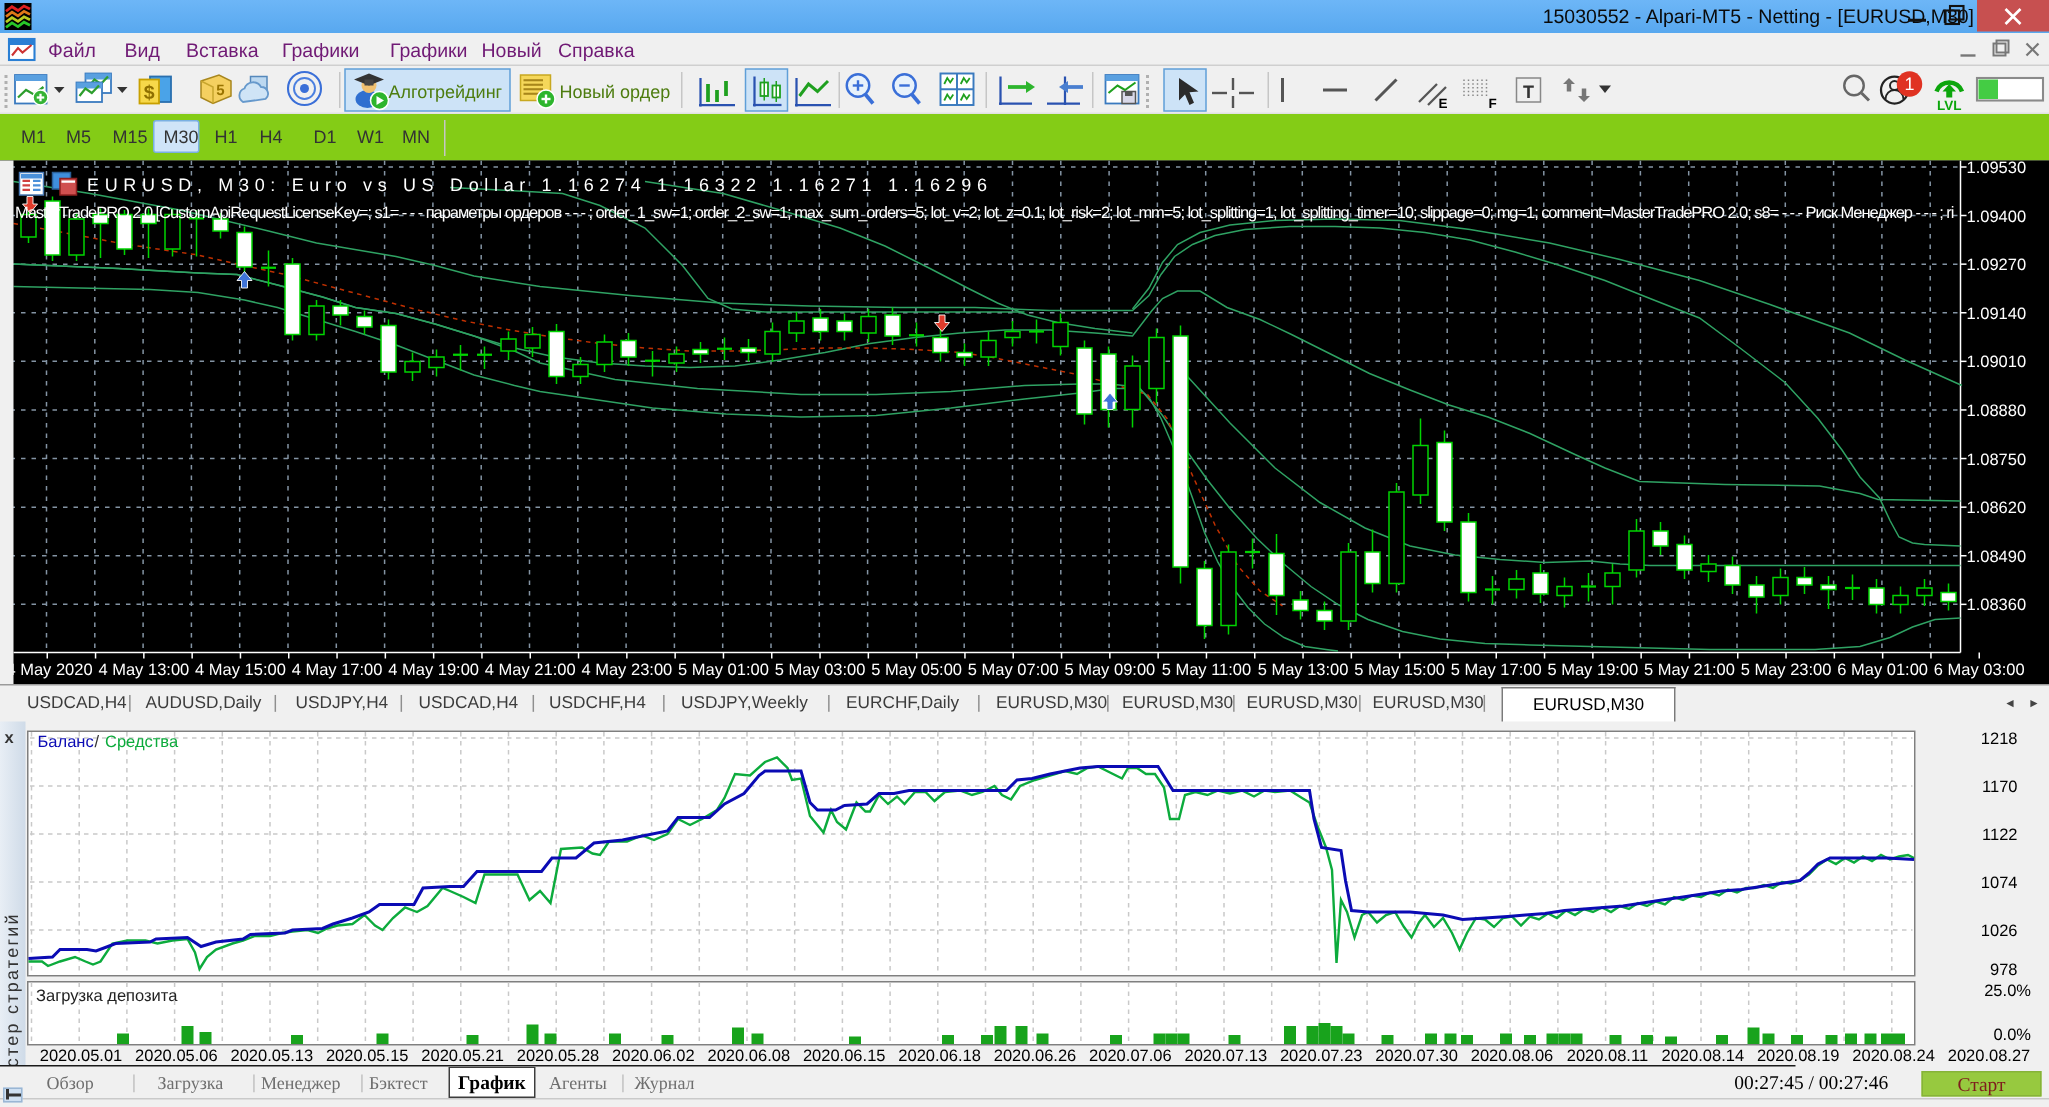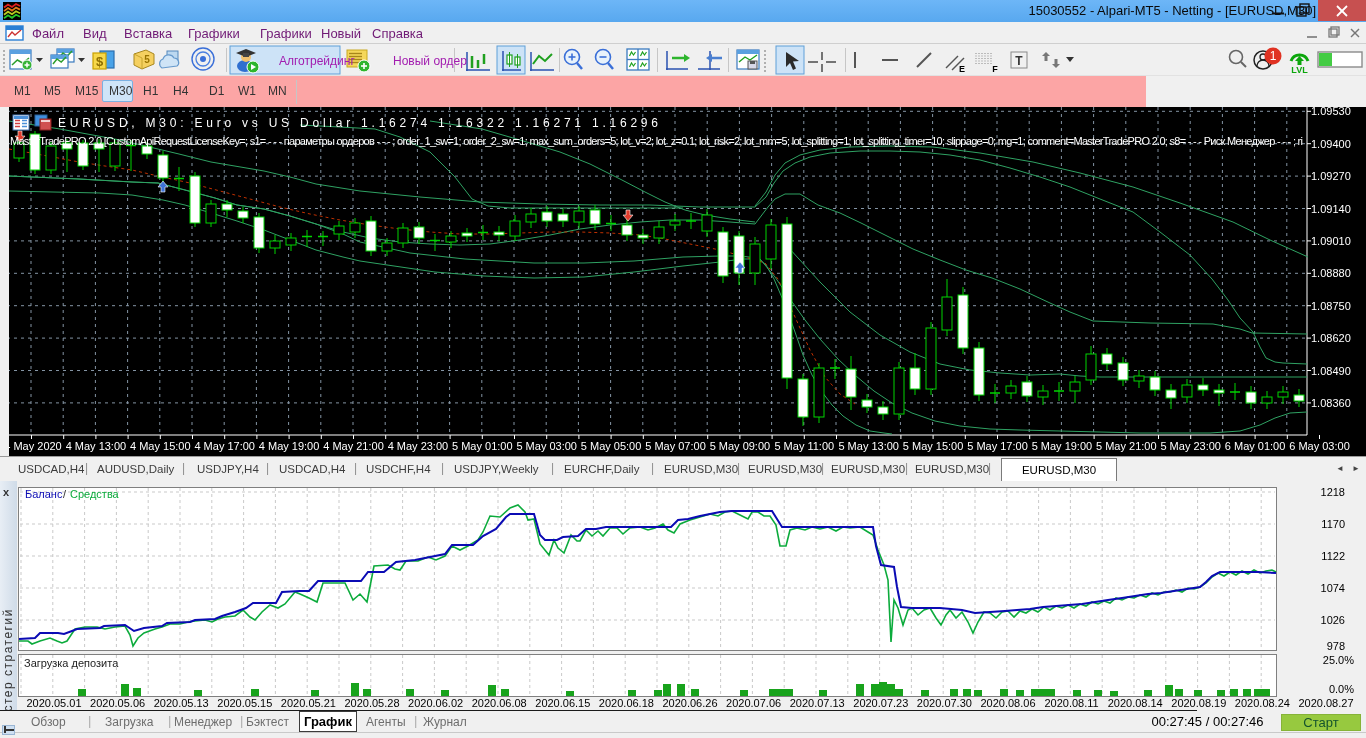--- a/index.html
+++ b/index.html
@@ -3,46 +3,46 @@
 *{margin:0;padding:0;box-sizing:border-box;}
 html,body{width:1366px;height:738px;overflow:hidden;background:#f0f0f0;
  font-family:"Liberation Sans",sans-serif;}
 .abs{position:absolute;}
 #titlebar{left:0;top:0;width:1366px;height:22px;background:linear-gradient(#6db6f7,#58a8ef);}
 #title{width:1316px;text-align:right;font-size:13px;color:#0a0a0a;line-height:21px;}
 #menubar{left:0;top:22px;width:1366px;height:22px;background:#f0f0f0;border-bottom:1px solid #cfcfcf;}
 .menuitem{position:absolute;top:4px;font-size:13px;color:#701a75;}
 #toolbar{left:0;top:44px;width:1366px;height:32px;background:#f0f0f0;border-bottom:1px solid #e2e2e2;}
 .vsep{position:absolute;top:4px;width:1px;height:24px;background:#c6c6c6;}
-.tbtext{position:absolute;font-size:12px;color:#a21caf;top:10px;margin-left:20px;}
-#tfbar{left:0;top:76px;width:1146px;height:31px;background:#fca5a5;}
+.tbtext{position:absolute;font-size:12px;color:#4d7c0f;top:10px;}
+#tfbar{left:0;top:76px;width:1366px;height:31px;background:#84cc16;}
 .tf{position:absolute;top:8px;font-size:12px;color:#333;}
 .selbox{position:absolute;background:#cfe4f8;border:1px solid #7ab0e2;border-radius:2px;}
 #chartzone{left:0;top:107px;width:1366px;height:349px;background:#000;}
 #chartzone .gl{position:absolute;left:0;top:0;width:9px;height:349px;background:#f0f0f0;}
 #tabbar{left:0;top:456px;width:1366px;height:25px;background:#f0f0f0;border-top:1px solid #9b9b9b;}
 .tab{position:absolute;top:6px;font-size:11.5px;color:#3c3c3c;}
 .tabsep{position:absolute;top:4px;font-size:12px;color:#8f8f8f;}
 #activetab{position:absolute;left:1001px;top:1px;width:116px;height:24px;background:#fff;
  border:1px solid #7a7a7a;border-bottom:none;text-align:center;font-size:11.5px;color:#000;padding-top:5px;}
 #tester{left:0;top:481px;width:1366px;height:229px;background:#f0f0f0;}
 #tstrip{position:absolute;left:0;top:0;width:17px;height:229px;background:linear-gradient(90deg,#e8eef5,#cfdbe8);}
 #tlabel{position:absolute;left:-57px;top:180px;width:130px;transform:rotate(-90deg);transform-origin:center;
  font-size:12px;letter-spacing:1.5px;color:#333;text-align:center;}
 #balbox{position:absolute;left:18px;top:6px;width:1259px;height:164px;background:#fff;border:1px solid #7f7f7f;}
 #histbox{position:absolute;left:18px;top:173px;width:1259px;height:43px;background:#fff;border:1px solid #7f7f7f;}
-#btabs{left:0;top:710px;width:1197px;height:22px;background:#f0f0f0;border-top:1px solid #1a1a1a;}
+#btabs{left:0;top:710px;width:1197px;height:22px;background:#f0f0f0;border-top:1px solid #1a1a1a;font-family:Liberation Serif, serif;}
 .btab{position:absolute;top:4px;font-size:12px;color:#6e6e6e;}
 .btabsep{position:absolute;top:2px;font-size:13px;color:#adadad;}
 #gractive{position:absolute;left:299px;top:0px;width:58px;height:21px;background:#fff;border:1px solid #3c3c3c;
  text-align:center;font-size:13px;color:#000;font-weight:bold;padding-top:2px;}
 #statusrow{left:0;top:732px;width:1366px;height:6px;background:#f0f0f0;border-top:1px solid #c9c9c9;}
 #timetxt{position:absolute;left:1140px;top:3px;width:135px;font-size:13px;color:#000;text-align:center;}
 #startbtn{position:absolute;left:1281px;top:3px;width:80px;height:17px;background:#97c93f;border:1px solid #86b338;
- text-align:center;font-size:13px;color:#14532d;line-height:15px;}
+ text-align:center;font-size:13px;color:#7f1d1d;line-height:15px;}
 </style></head>
 <body>
 <div class="abs" id="titlebar">
     <svg class="abs" style="left:0;top:0" width="1366" height="22">
       <rect x="3" y="2" width="18" height="18" fill="#000"></rect>
       <polyline points="4,7.5 8,4.5 12,7 16,4 20,6" fill="none" stroke="#e02020" stroke-width="1.8"></polyline>
       <polyline points="4,11.1 8,8.1 12,10.6 16,7.6 20,9.6" fill="none" stroke="#e07818" stroke-width="1.8"></polyline>
       <polyline points="4,14.7 8,11.7 12,14.2 16,11.2 20,13.2" fill="none" stroke="#b8cc20" stroke-width="1.8"></polyline>
       <polyline points="4,18.3 8,15.3 12,17.8 16,14.8 20,16.8" fill="none" stroke="#28c828" stroke-width="1.8"></polyline>
       <line x1="1272" y1="13.5" x2="1284" y2="13.5" stroke="#111" stroke-width="2"></line>

